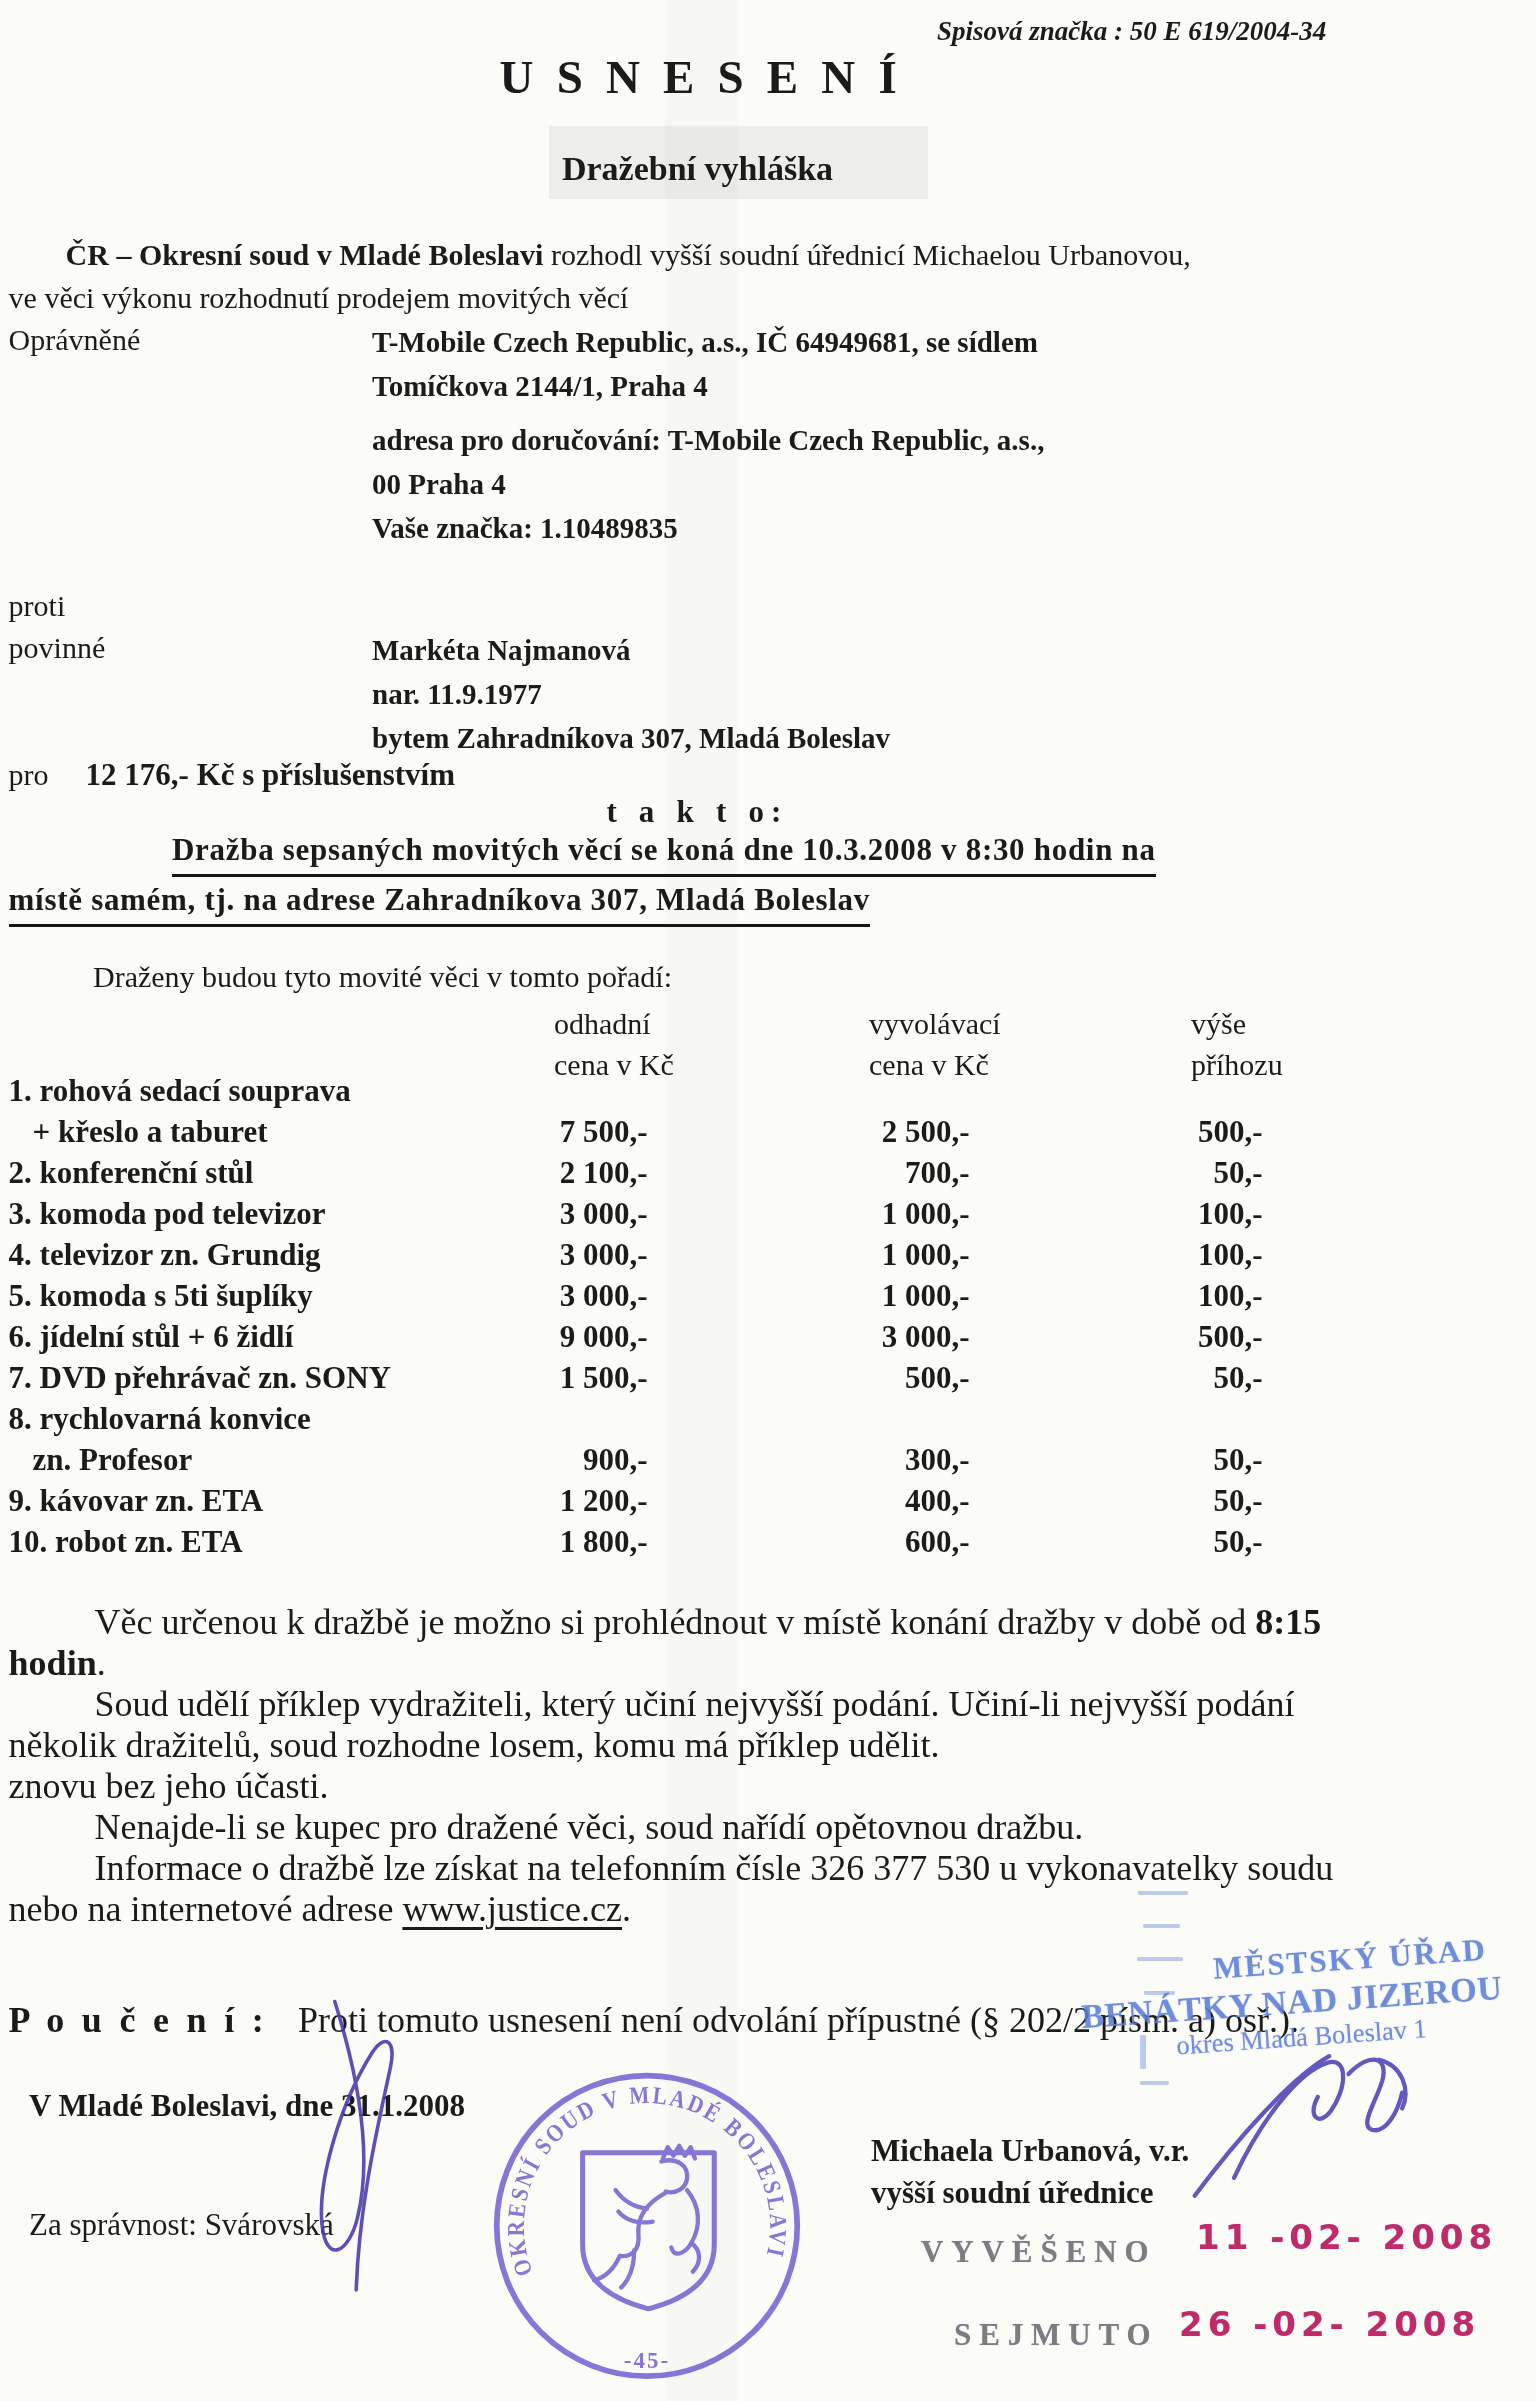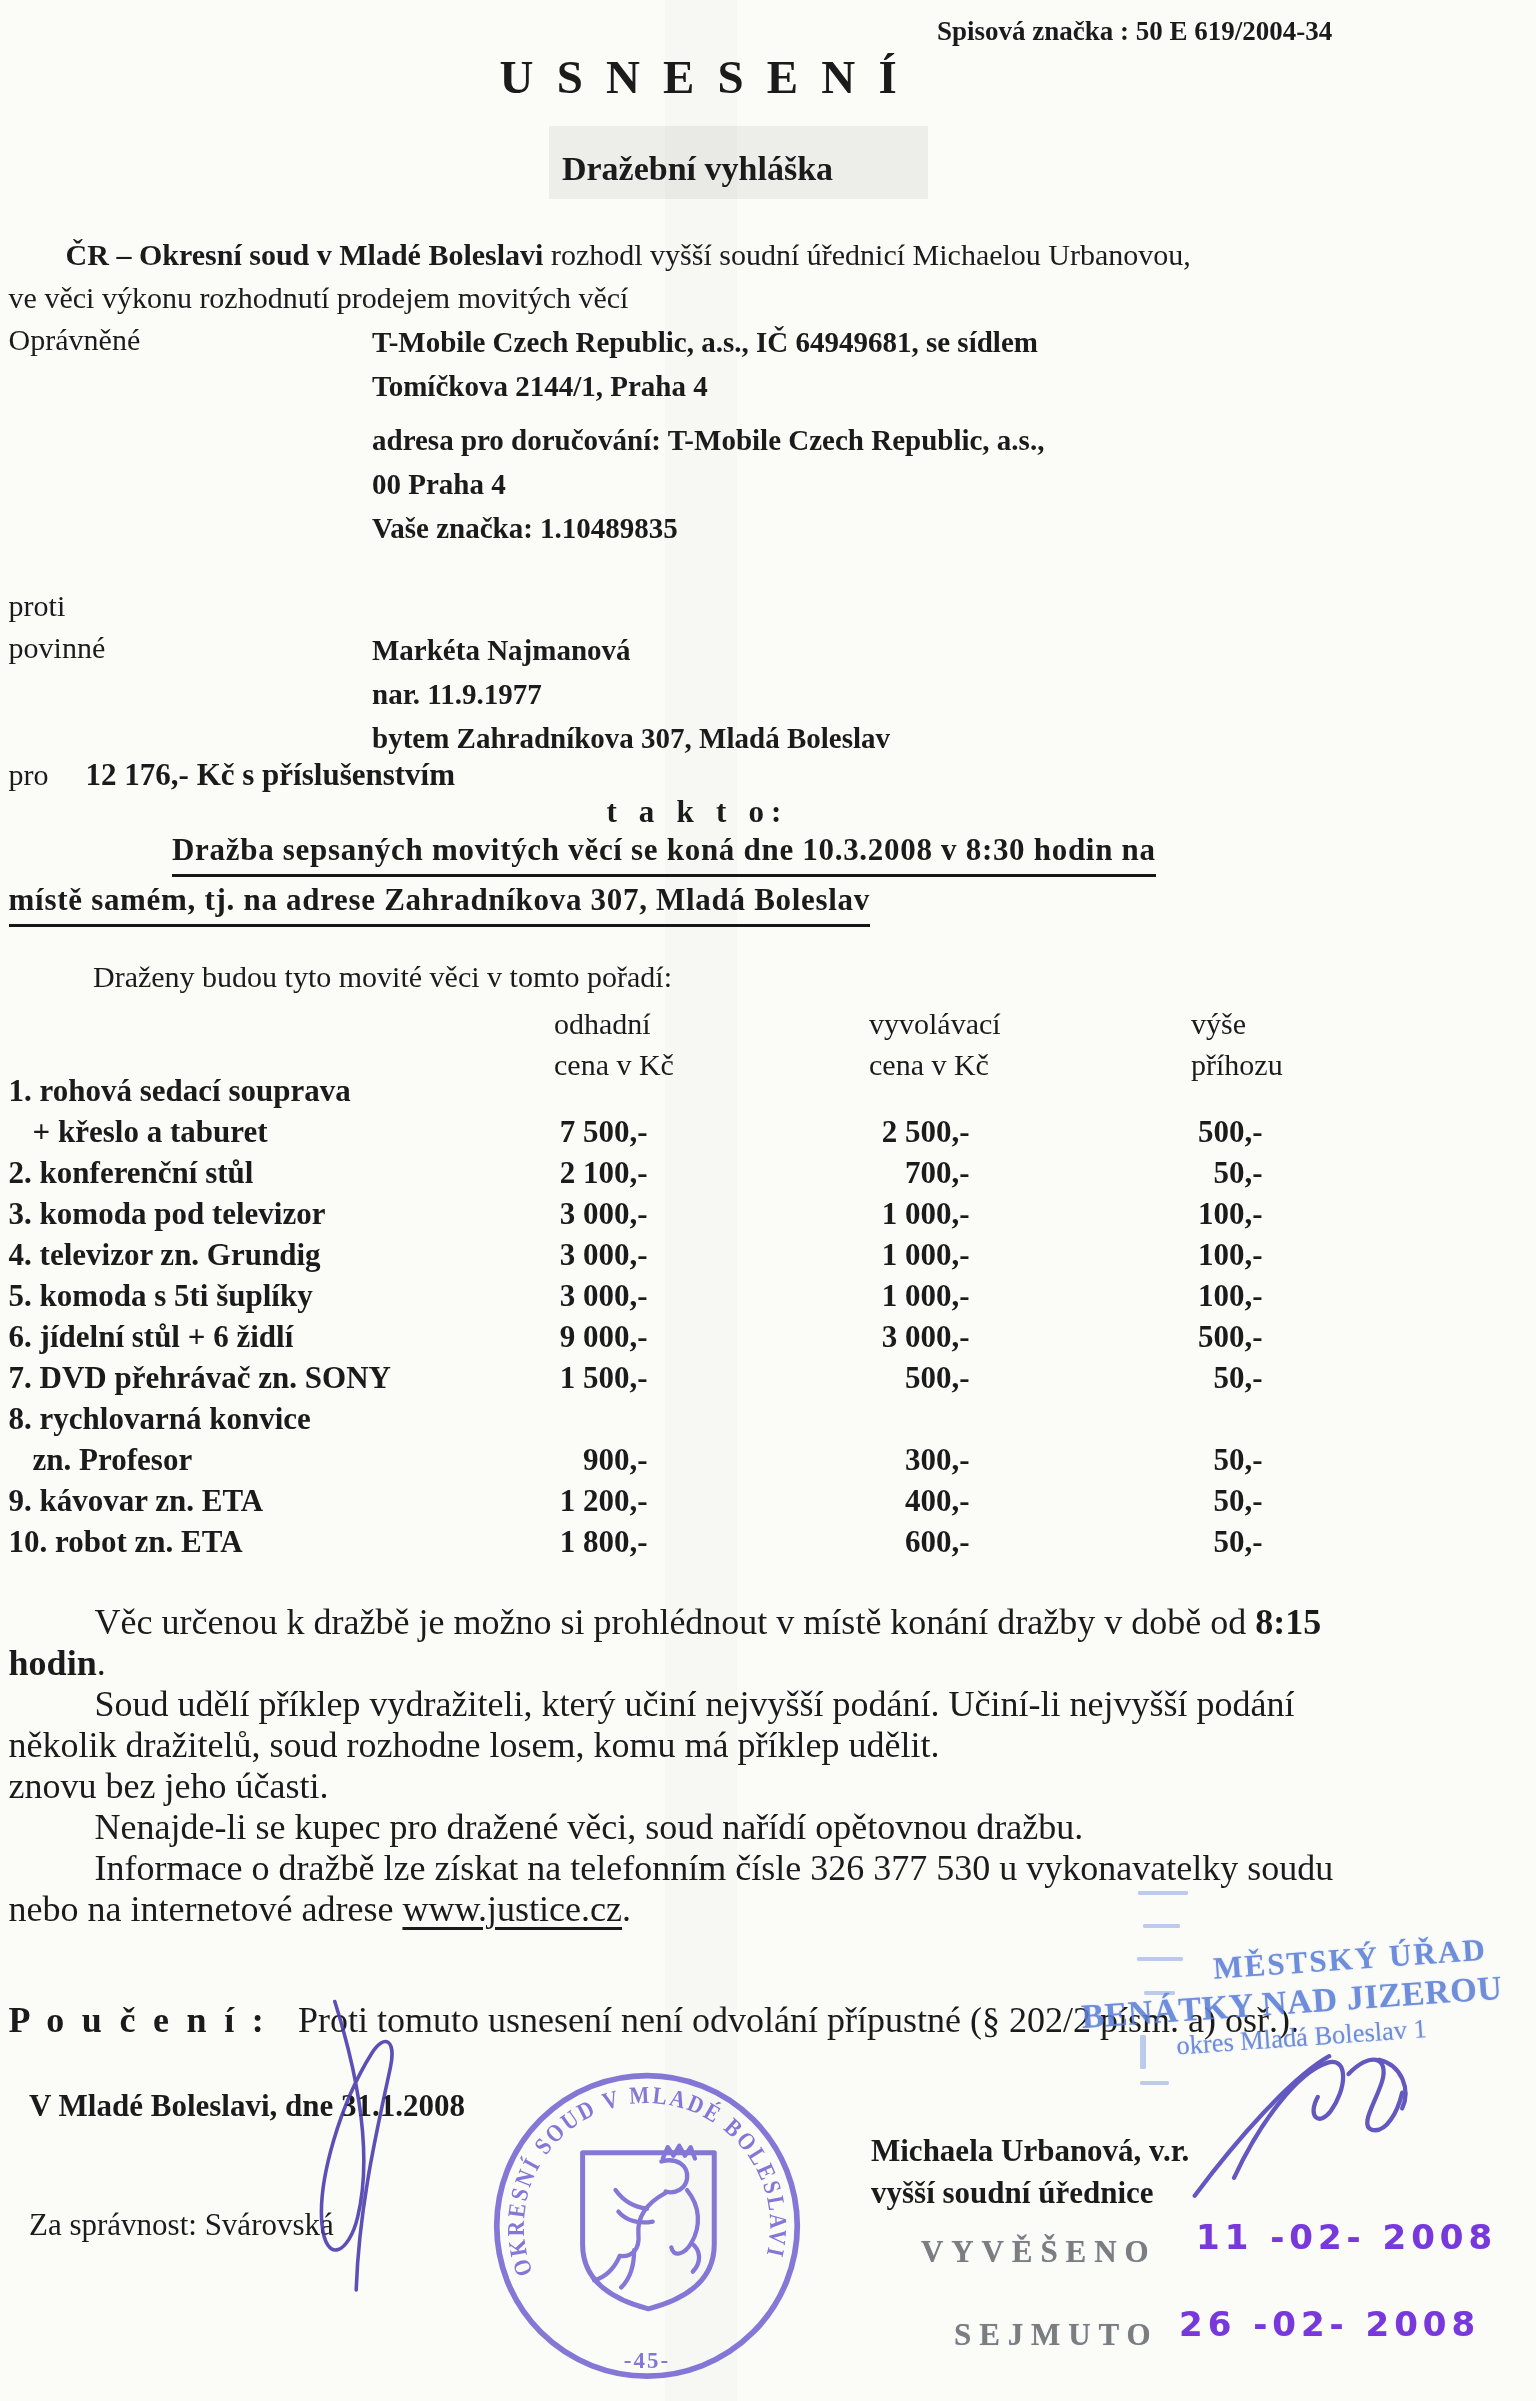--- a/index.html
+++ b/index.html
@@ -38,21 +38,21 @@
   .pouceni-label{font-weight:bold;letter-spacing:4.3px;}
   .pouceni-text{margin-left:30px;}
   .footer-bold{font-weight:bold;font-size:31px;white-space:nowrap;}
   .footer-reg{font-size:31px;white-space:nowrap;}
   .blue-stamp-label{
     font-weight:bold;font-size:31px;letter-spacing:7.9px;color:#737373;white-space:nowrap;
     text-shadow:0 0 0.7px rgba(60,102,210,.55);opacity:.92;
   }
   .date-stamp{
     font-family:"DejaVu Sans","Liberation Sans",sans-serif;
-    font-weight:bold;font-size:34px;letter-spacing:5px;color:#6d28d9;white-space:nowrap;
+    font-weight:bold;font-size:34px;letter-spacing:5px;color:#be185d;white-space:nowrap;
     text-shadow:0 0 0.7px rgba(85,119,212,.5);opacity:.92;
   }
   .muni-stamp{
     width:443px;transform:rotate(-4deg);transform-origin:left top;
     color:#5b7fd8;text-align:center;line-height:1.18;opacity:.88;
     text-shadow:0 0 1.4px rgba(91,127,216,.45);white-space:nowrap;
   }
   .muni-l1{font-size:31px;font-weight:bold;letter-spacing:2.1px;padding-left:122px;}
   .muni-l2{font-size:34px;font-weight:bold;letter-spacing:0.7px;}
   .muni-l3{font-size:26.5px;padding-left:14.3px;}
@@ -60,21 +60,21 @@
   svg text{font-family:"Liberation Serif","DejaVu Serif",serif;}
 </style>
 </head>
 <body>
 
 <div class="page">
 
   <div class="abs scan-band" style="left:549px;top:126px;width:379px;height:73px;"></div>
   <div class="abs scan-strip" style="left:665px;top:0;width:72px;height:2401px;"></div>
 
-  <div class="abs case-number" style="left:937px;top:15.7px;">Spisová značka : 50 E 619/2004-34</div>
+  <div class="abs case-number" style="left:937px;top:15.7px;font-style:italic;">Spisová značka : 50 E 619/2004-34</div>
   <div class="abs doc-title" style="left:0;top:50px;">U S N E S E N Í</div>
   <div class="abs doc-subtitle" style="left:0;top:150px;">Dražební vyhláška</div>
 
   <div class="abs para" style="left:8.6px;top:233px;">
     <span style="padding-left:57px;" class="b">ČR – Okresní soud v Mladé Boleslavi</span><span> rozhodl vyšší soudní úřednicí Michaelou Urbanovou,</span><br>
     <span>ve věci výkonu rozhodnutí prodejem movitých věcí</span>
   </div>
 
   <div class="abs party-label" style="left:8.6px;top:323px;">Oprávněné</div>
   <div class="abs party-block" style="left:372px;top:320px;">

